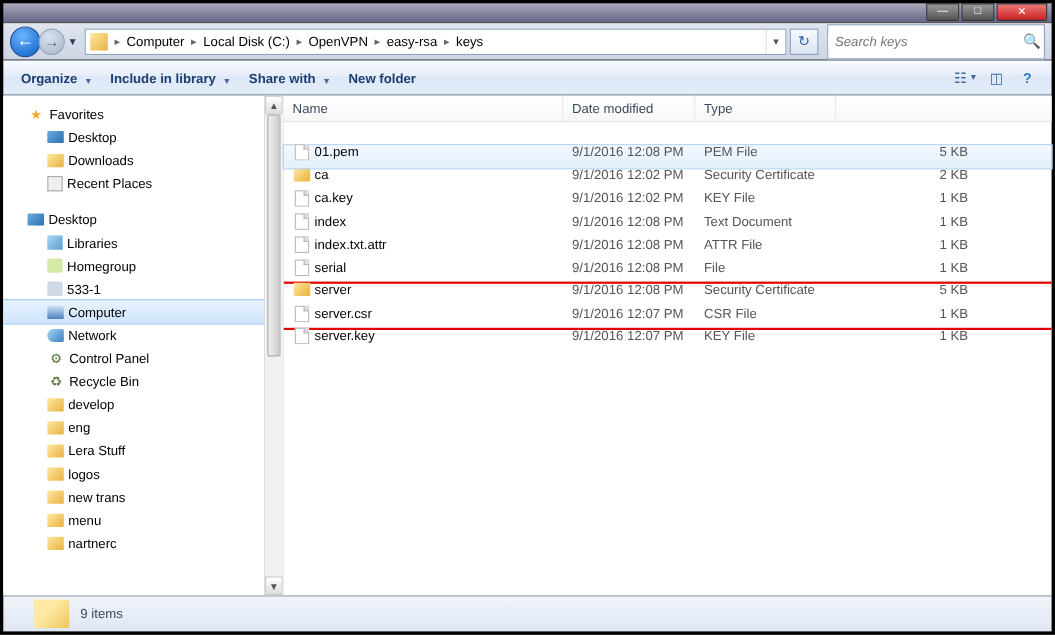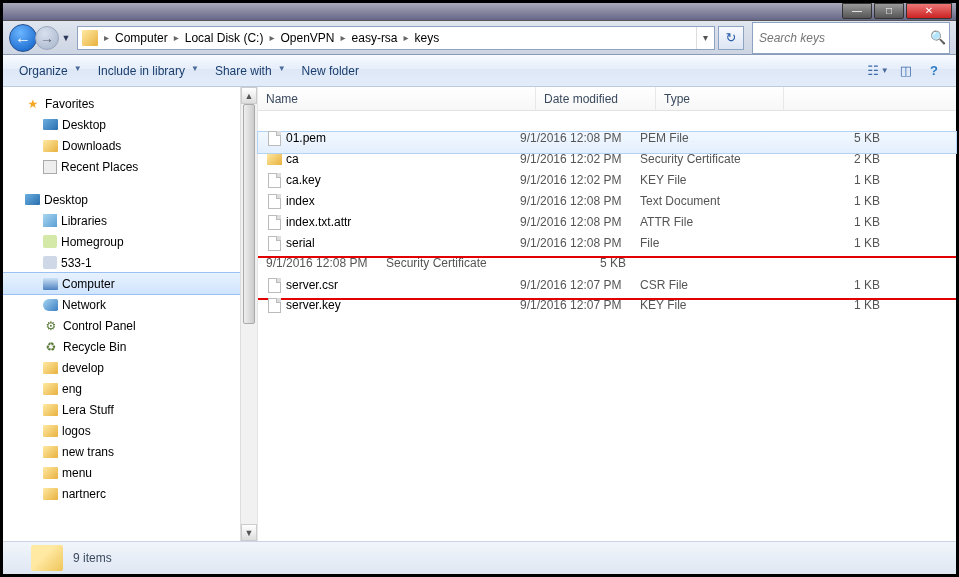--- a/index.html
+++ b/index.html
@@ -23,21 +23,21 @@
 .bc-icon { width: 16px; height: 16px; margin: 0 4px; background: linear-gradient(135deg, #ffe9a3, #e8b13e); border-radius: 1px; display:inline-block;}
 .bc-item { padding: 0 4px; cursor: pointer; height: 22px; display:flex; align-items:center;}
 .bc-sep { color: #666; padding: 0 2px; font-size: 10px;}
 .bc-drop-end { margin-left: auto; padding: 0 6px; font-size: 10px; color: #555; cursor:pointer; border-left: 1px solid #ddd; height: 22px; display:flex; align-items:center;}
 .bc-refresh { width: 26px; height: 24px; border: 1px solid #8ea3c1; background: linear-gradient(to bottom, #f8faff, #dce5f3); display:flex; align-items:center; justify-content:center; color:#2a5ea8; font-size:13px; cursor:pointer; margin-left: -1px;}
 .search-box { width: 198px; height: 32px; border: 1px solid #8ea3c1; background: #fff; margin-left: 4px; display:flex; align-items:center;}
 .search-input { border: none; outline: none; font-size: 12px; color: #888; font-style: italic; padding: 0 6px; flex: 1;}
 .search-icon { width: 22px; color: #5a7fc2; font-size: 13px; text-align: center; }
 
 .toolbar { height: 32px; background: linear-gradient(to bottom, #f8fbff 0%, #e6eefb 45%, #dde7f6 46%, #e3edfa 100%); border-bottom: 1px solid #bccadf; display: flex; align-items: center; padding: 0 8px; font-size: 12px; color: #1a3e6e; gap: 0;}
-.tb-item { padding: 4px 8px; cursor: pointer; display: flex; align-items: flex-start; gap: 4px; border-radius: 2px;}
+.tb-item { padding: 4px 8px; cursor: pointer; display: flex; align-items: flex-end; gap: 4px; border-radius: 2px; font-weight: bold;}
 .tb-drop { font-size: 8px; color: #4a6a9a; margin-left: 2px;}
 .tb-spacer { flex: 1;}
 .tb-iconbtn { width: 24px; height: 22px; margin: 0 2px; display:flex; align-items:center; justify-content:center; cursor:pointer; color: #3a6aa8; font-size: 13px;}
 
 .body-area { display: flex; height: 454px; background: #fff; }
 .nav-pane { width: 255px; border-right: 1px solid #e6e6e6; display: flex; flex-direction: column; background: #fff;}
 .nav-treewrap { flex: 1; overflow: hidden; position: relative;}
 .nav-tree { font-size: 12px; color: #000; padding: 6px 0; }
 .tree-group-header { display: flex; align-items: center; padding: 2px 4px 2px 22px; gap: 4px; cursor: pointer; height: 21px;}
 .tree-item { display: flex; align-items: center; padding: 2px 4px 2px 40px; gap: 4px; cursor: pointer; height: 21px;}
@@ -55,21 +55,21 @@
 .icon-network { background: linear-gradient(135deg, #a9d6f0, #3a7fc5); width:15px; height:12px; border-radius:7px 2px 2px 7px;}
 .icon-cpanel { color:#5a7a3a; }
 .icon-recycle { color:#5a7a3a; }
 .nav-scroll { width: 17px; background: #f1f1f1; border-left: 1px solid #ddd; position: absolute; right:0; top:0; bottom:0;}
 .nav-scroll-btn { height: 17px; background: linear-gradient(#fff,#ddd); display:flex;align-items:center;justify-content:center; font-size:9px; color:#555; border:1px solid #ccc;}
 .nav-scroll-thumb { background: linear-gradient(to right, #eee, #ccc); border: 1px solid #aaa; border-radius: 2px; margin: 0 2px; height: 220px;}
 
 .content-pane { flex: 1; display: flex; flex-direction: column; }
 .column-headers { height: 24px; background: linear-gradient(to bottom, #fff 0%, #f7f7f7 100%); border-bottom: 1px solid #e3e3e3; display: flex; font-size: 12px; color: #3a4a5e;}
 .col-h { padding: 4px 8px; border-right: 1px solid #e8e8e8; cursor: pointer; display:flex; align-items:center; justify-content:space-between;}
-.col-name { width: 278px; }
+.col-name { width: 254px; }
 .col-date { width: 120px; }
 .col-type { width: 128px; }
 .col-size { width: 140px; }
 .file-list { flex: 1; font-size: 12px; position: relative;}
 .file-row { display: flex; align-items: center; height: 21px; cursor: pointer;}
 .file-row.selected { background: linear-gradient(to bottom, #f2f8ff, #e3effd); outline: 1px solid #b3d3f5;}
 .cell { padding: 0 8px; overflow: hidden; white-space: nowrap; text-overflow: ellipsis; margin-top: 33px;}
 .cell-name { width: 254px; display:flex; align-items:center; gap: 4px;}
 .cell-date { width: 120px; color: #555;}
 .cell-type { width: 128px; color: #555;}
@@ -323,20 +323,26 @@
                 <span class="file-icon">
                   <span class="fi-generic"></span>
                 </span>
                 <span>serial</span>
               </div>
               <div class="cell cell-date">9/1/2016 12:08 PM</div>
               <div class="cell cell-type">File</div>
               <div class="cell cell-size">1 KB</div>
             </div>
             <div class="file-row red-underline">
+              <div class="cell cell-name">
+                <span class="file-icon">
+                  <span class="fi-cert"></span>
+                </span>
+                <span>server</span>
+              </div>
               <div class="cell cell-date">9/1/2016 12:08 PM</div>
               <div class="cell cell-type">Security Certificate</div>
               <div class="cell cell-size">5 KB</div>
             </div>
             <div class="file-row">
               <div class="cell cell-name">
                 <span class="file-icon">
                   <span class="fi-generic"></span>
                 </span>
                 <span>server.csr</span>

